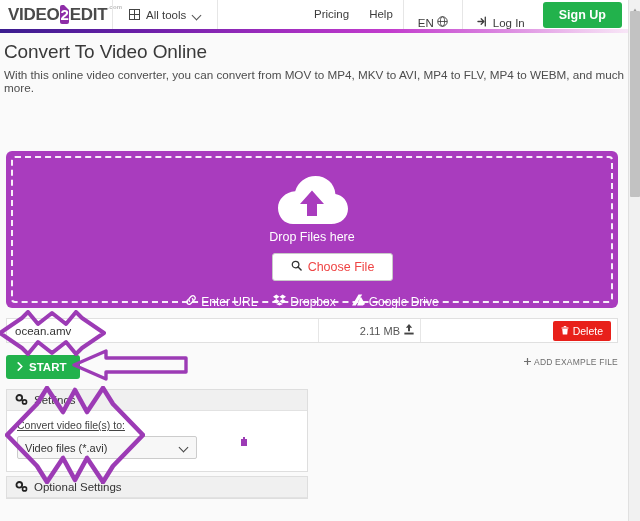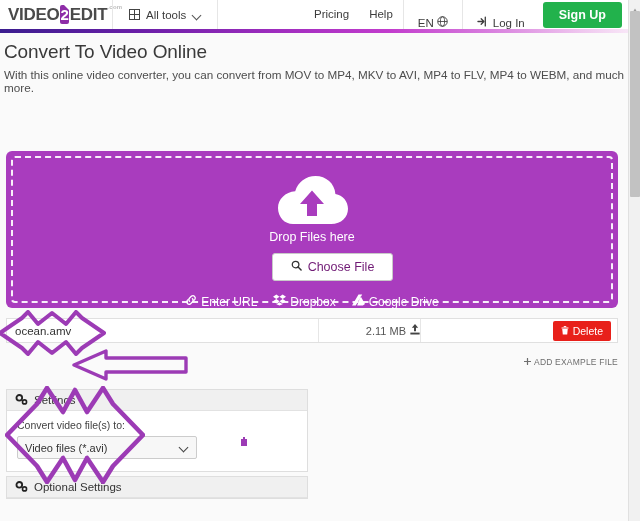--- a/index.html
+++ b/index.html
@@ -135,21 +135,21 @@
     position: absolute; left: 0; right: 0; top: 0; bottom: 0;
     display: flex; flex-direction: column; align-items: center;
     padding-top: 20px;
   }
   .cloud-icon { width: 86px; height: 56px; }
   .dz-label {
     color: #ffffff; font-size: 12.5px; margin-top: 3px;
   }
   .choose-btn {
     margin-top: 9px;
-    background: #ffffff; color: #701a75;
+    background: #ffffff; color: #ef4444;
     border: 1px solid #c9c9c9; border-radius: 3px;
     font-size: 12.5px; padding: 6px 18px;
     display: flex; align-items: center; gap: 6px;
     cursor: pointer;
     font-family: "Liberation Sans", sans-serif;
     margin-left: 41px;
   }
   .dz-links {
     margin-top: 13px; display: flex; gap: 16px; align-items: center;
   }
@@ -169,21 +169,21 @@
   .fr-name {
     flex: 0 0 312px;
     display: flex; align-items: center;
     padding-left: 8px;
     font-size: 11.5px; color: #333;
     border-right: 1px solid #e6e6e6;
   }
   .fr-size {
     flex: 0 0 102px;
     display: flex; align-items: center; justify-content: flex-end;
-    gap: 4px; 
+    gap: 4px; padding-right: 6px;
     font-size: 11px; color: #555;
     border-right: 1px solid #e6e6e6;
   }
   .fr-actions {
     flex: 1; display: flex; align-items: center; justify-content: flex-end;
     padding-right: 6px;
   }
   .delete-btn {
     background: #e8201a; color: #ffffff;
     border: none; border-radius: 2px;
@@ -220,21 +220,21 @@
   }
   .panel-head {
     height: 21px; background: #f0f0f0;
     display: flex; align-items: center; gap: 6px;
     padding-left: 8px;
     font-size: 11.5px; color: #333;
     border-bottom: 1px solid #e2e2e2;
     cursor: pointer;
   }
   .panel-body { padding: 8px 10px 12px 10px; }
-  .sel-label { font-size: 10.5px; color: #444; margin-bottom: 5px; }
+  .sel-label { font-size: 10.5px; color: #444; margin-bottom: 5px; text-decoration: underline; }
   .sel {
     width: 180px; height: 23px;
     border: 1px solid #cccccc; border-radius: 2px;
     background: #f7f7f7;
     font-size: 11px; color: #333;
     display: flex; align-items: center; padding-left: 7px;
     position: relative; cursor: pointer;
   }
   .sel .chev2 {
     position: absolute; right: 9px; top: 7px;
@@ -402,20 +402,28 @@
               <rect x="0.6" y="1.6" width="7.8" height="1.2" fill="#fff"></rect>
               <rect x="3.1" y="0" width="2.8" height="1.2" fill="#fff"></rect>
               <path fill="#fff" d="M1.4 3.4h6.2l-.6 6.2H2z"></path>
             </svg>
         </span>
         <span>Delete</span>
       </button>
     </div>
   </div>
 
+  <button class="start-btn">
+    <span>
+      <svg width="7" height="9" viewBox="0 0 7 10">
+          <path d="M1 1 5 5 1 9" fill="none" stroke="#fff" stroke-width="1.8" stroke-linecap="round" stroke-linejoin="round"></path>
+        </svg>
+    </span>
+    <span>START</span>
+  </button>
   <button class="example-btn">
     <span>
       <svg width="7" height="7" viewBox="0 0 8 8">
           <path d="M4 0.5v7M0.5 4h7" stroke="#6e6e6e" stroke-width="1.4" stroke-linecap="round"></path>
         </svg>
     </span>
     <span>ADD EXAMPLE FILE</span>
   </button>
 
   <div class="panel" id="panel-settings">

